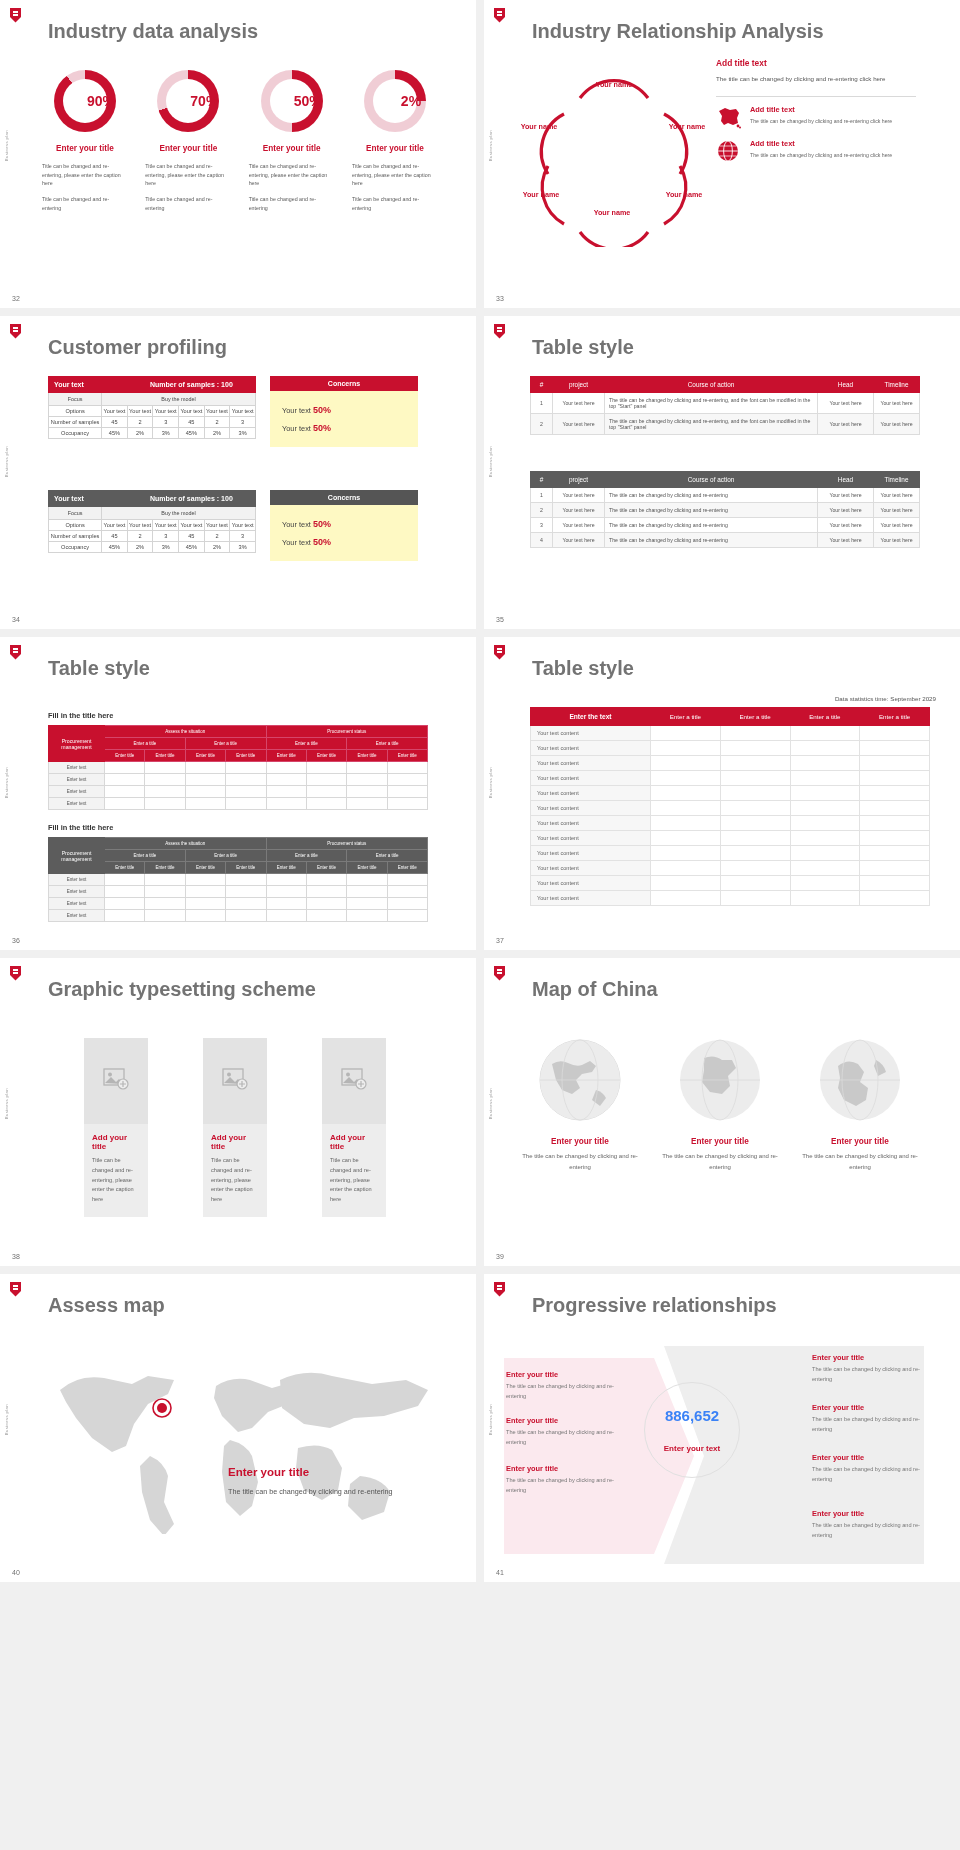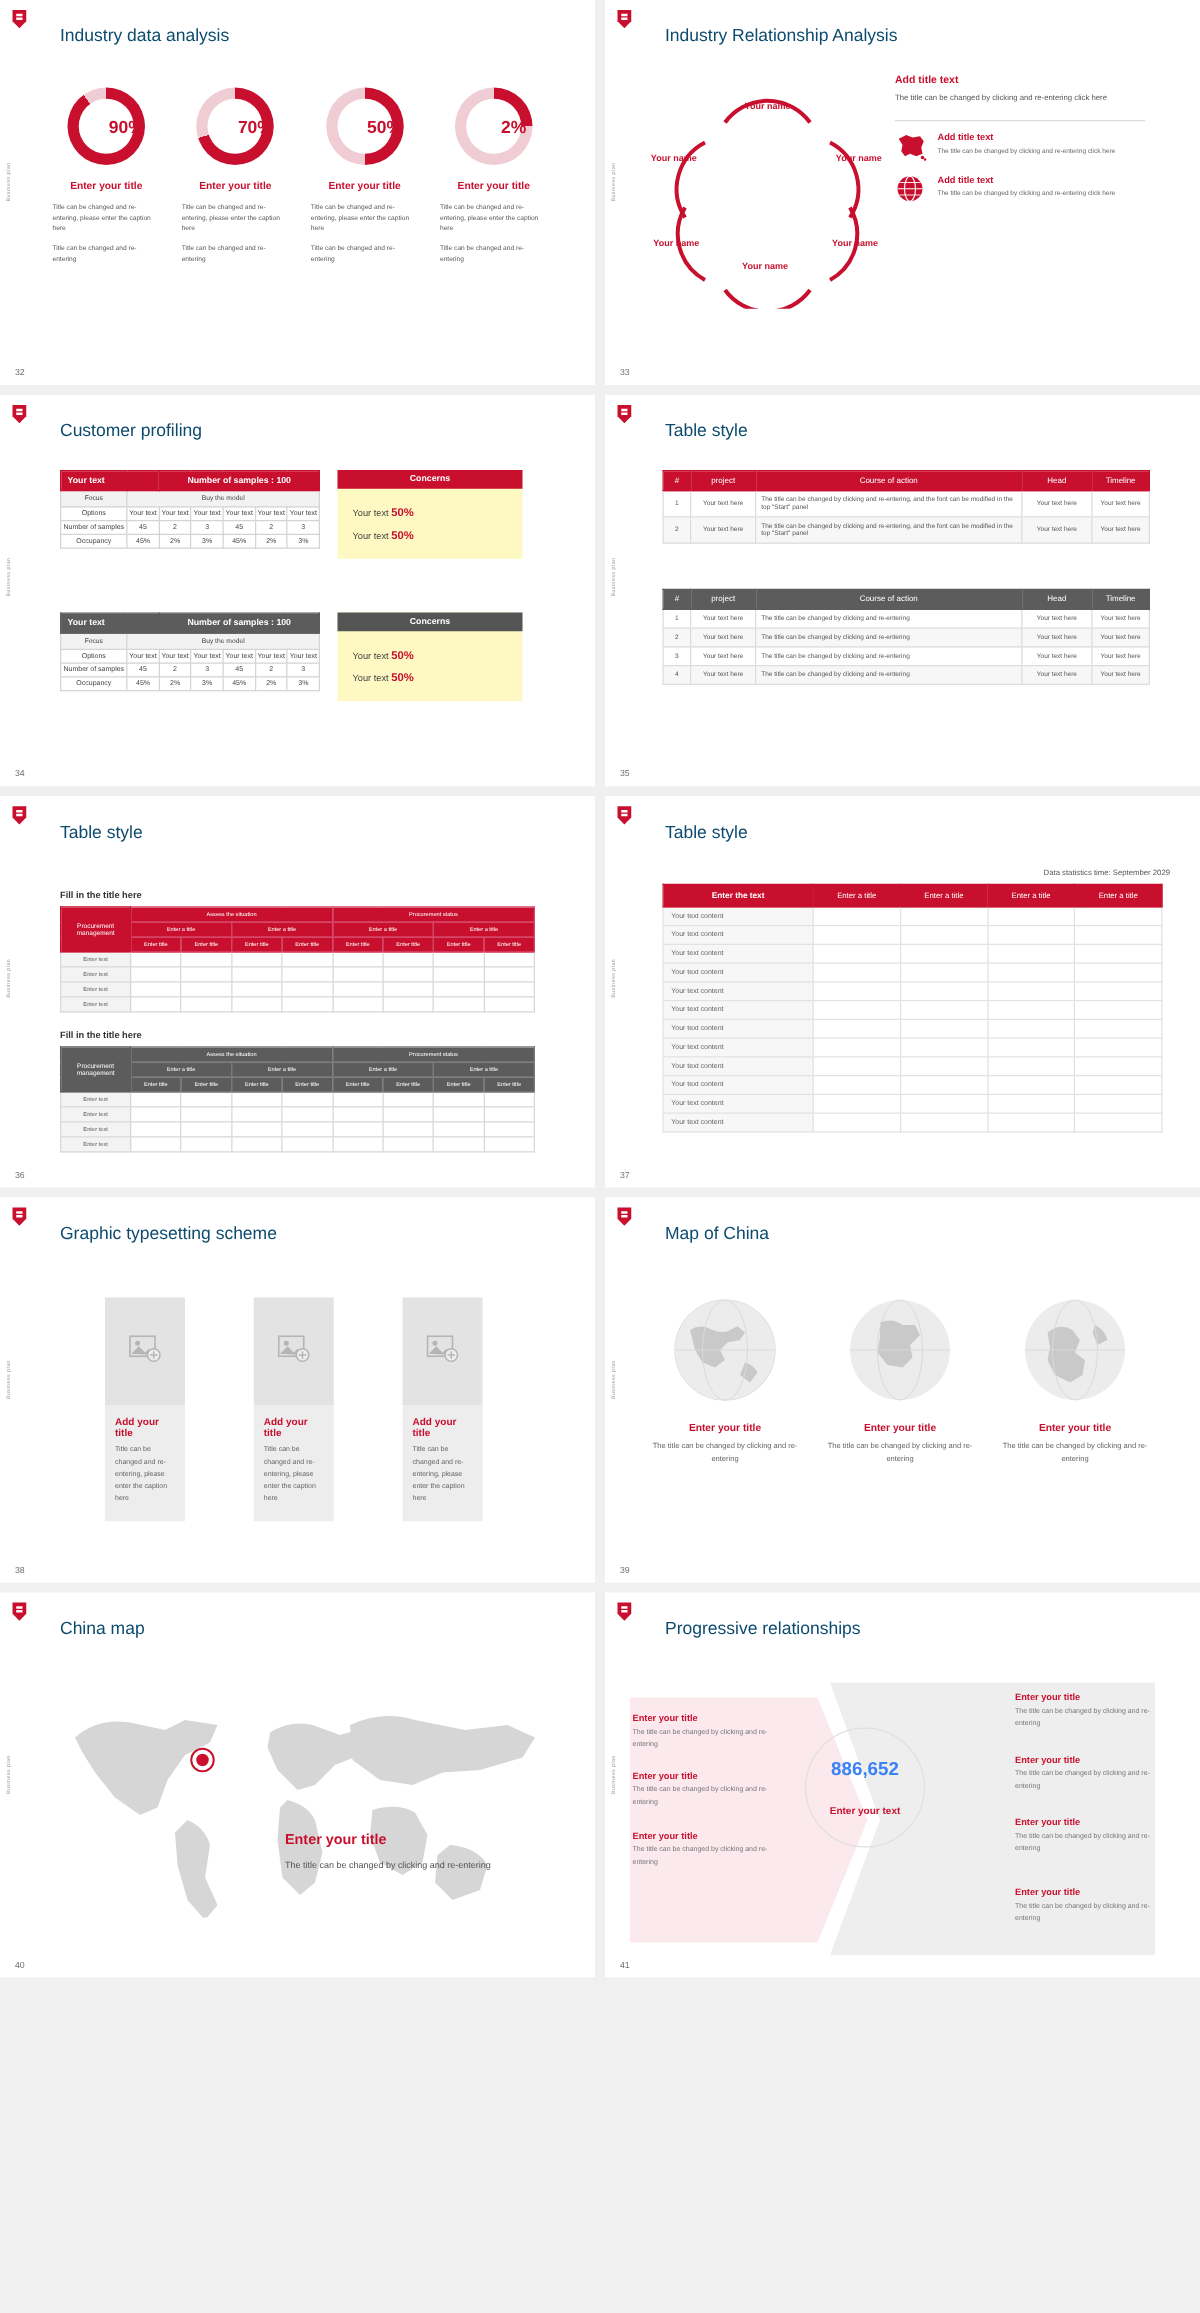--- a/index.html
+++ b/index.html
@@ -44,23 +44,23 @@
   }
   .pagenum {
     position: absolute;
     left: 12px; bottom: 6px;
     font-size: 7px;
     color: #707070;
   }
   .slide-title {
     position: absolute;
     left: 48px; top: 20px;
-    font-size: 14px;
-    color: #0c4a6e;
-    font-weight: normal;
+    font-size: 20px;
+    color: #737373;
+    font-weight: bold;
   }
 
   
   .donut-row {
     position: absolute;
     left: 40px; top: 70px;
     width: 400px;
     display: flex;
     justify-content: space-between;
   }
@@ -939,21 +939,21 @@
   <div class="row">
 
     <div class="slide slide-h-310b">
       <span class="badge">
         <svg width="13" height="16" viewBox="0 0 13 16">
             <path d="M1 1h11v9l-5.5 5.5L1 10z" fill="#c8102e"></path>
             <path d="M4 4h5v2H4zM4 7h5v2H4z" fill="#fff"></path>
           </svg>
       </span>
       <span class="sidebar-text">Business plan</span>
-      <div class="slide-title">China map</div>
+      <div class="slide-title">Assess map</div>
 
       <svg width="420" height="190" style="position:absolute;left:30px;top:70px;">
         <g fill="#d6d6d6">
           <path d="M30 46 q18-16 44-12 l28 6 16-8 26 4 -6 14 -20 10 -14 20 -8 22 -14 6 -20-14 -16-20 -10-16 z"></path>
           <path d="M120 112 q14 6 18 20 l-4 26 10 22 -10 12 -14-16 -8-28 -2-26 z"></path>
           <path d="M186 42 q16-10 34-6 l22 8 14-4 10 8 -8 12 -20 8 -16 16 -14 4 -16-16 -8-18 z"></path>
           <path d="M200 96 q16 4 22 16 l6 26 -6 24 -12 10 -14-14 -4-30 2-26 z"></path>
           <path d="M250 36 q26-12 52-4 l40 8 34-4 22 10 -10 16 -34 10 -30 2 -24 10 -26-4 -22-16 z"></path>
           <path d="M268 104 q20-6 34 2 l10 18 -4 22 -16 10 -18-10 -8-22 z"></path>
           <path d="M330 132 q22 2 30 16 l-6 20 -22 8 -14-14 2-22 z"></path>

